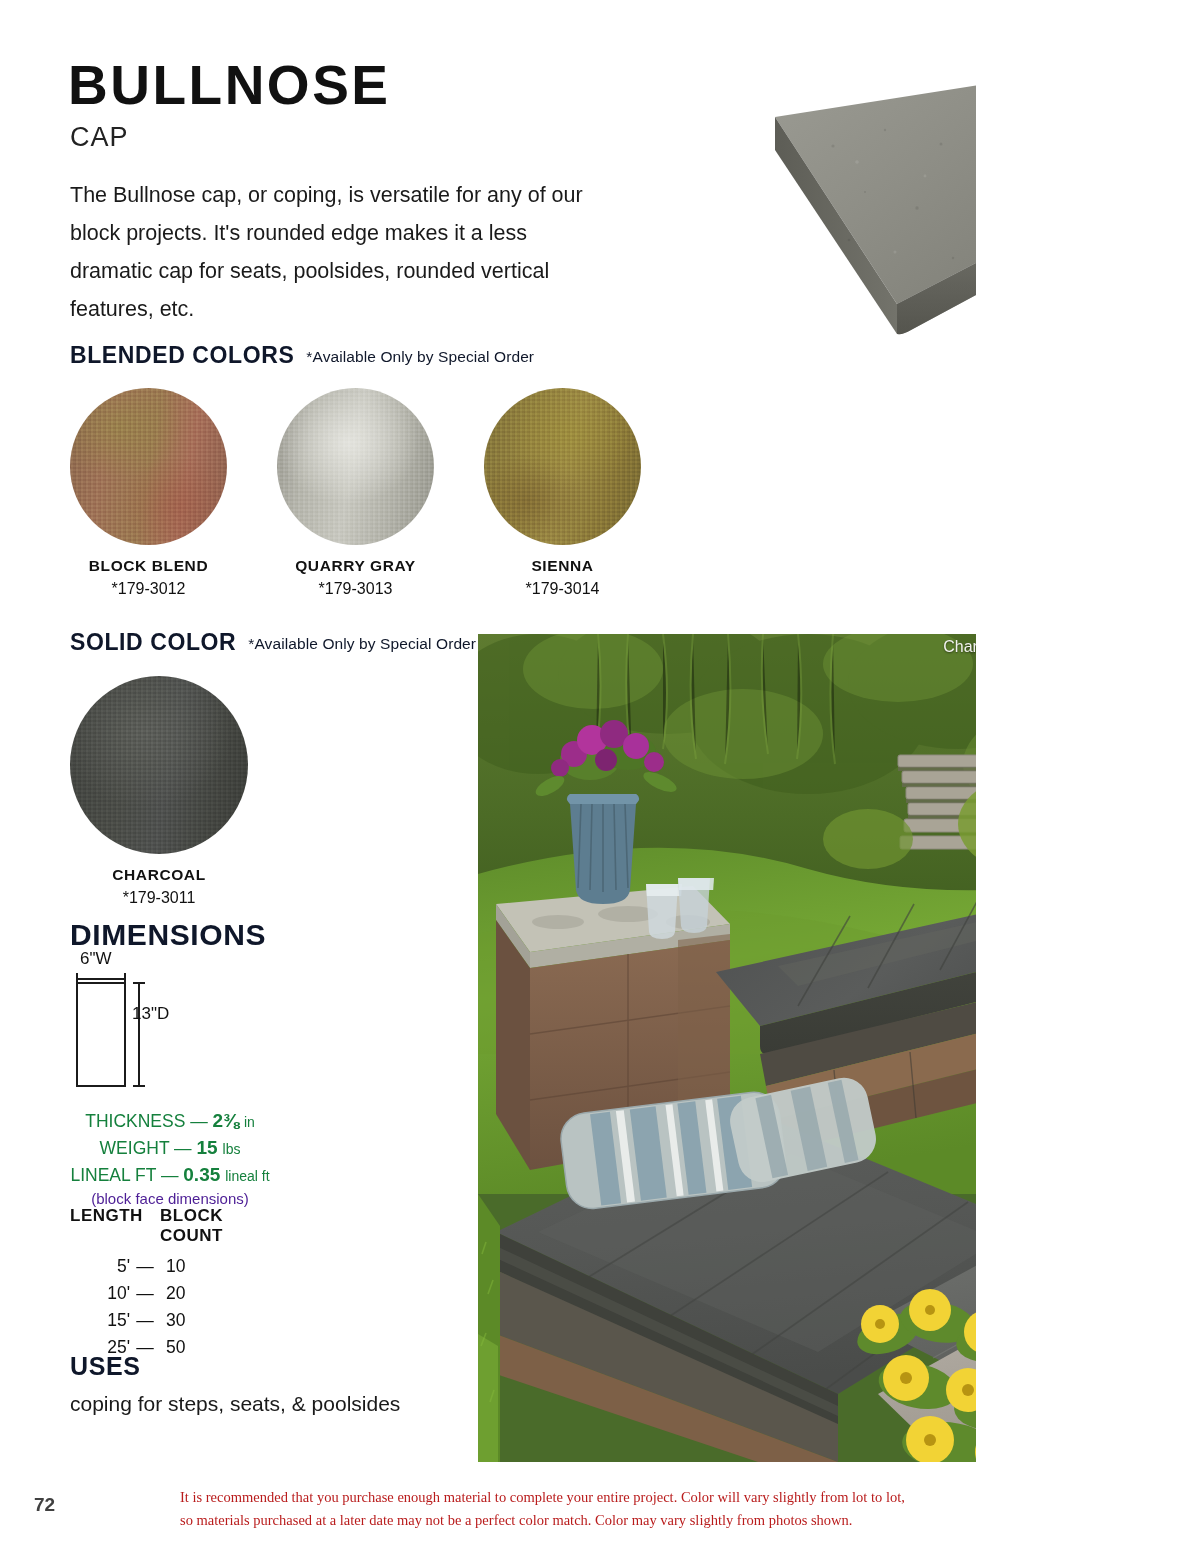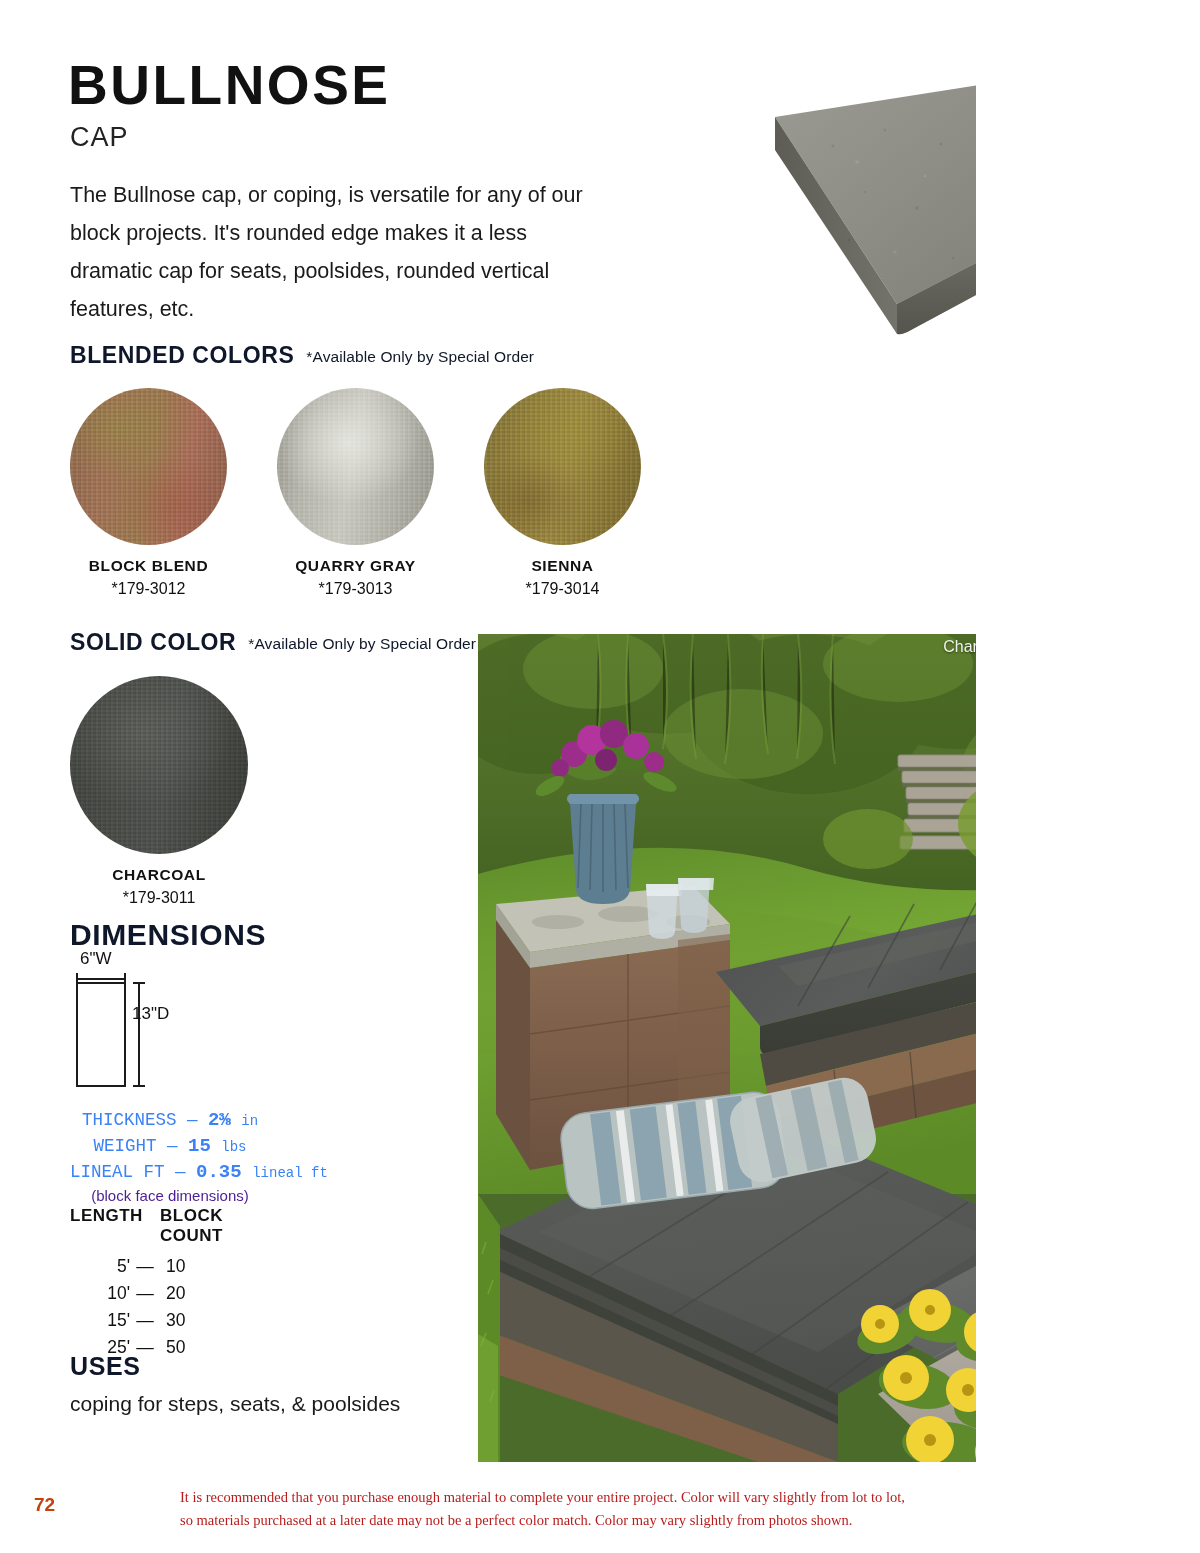--- a/index.html
+++ b/index.html
@@ -210,23 +210,22 @@
   .specs {
     position: absolute;
     left: 70px;
     top: 1108px;
     width: 200px;
     text-align: center;
   }
   .spec-line {
     font-size: 17.5px;
     line-height: 25px;
-    color: #3b82f6;
+    color: #15803d;
     white-space: nowrap;
-    font-family: Liberation Mono, monospace;
   }
   .spec-line .val { font-weight: 700; font-size: 19px; }
   .spec-line .unit { font-size: 14px; }
   .spec-note {
     font-size: 15px;
     line-height: 20px;
     color: #4c1d95;
   }
 
   
@@ -281,21 +280,21 @@
     text-shadow: 0 1px 2px rgba(0,0,0,0.5);
   }
 
   
   .page-num {
     position: absolute;
     left: 34px;
     top: 1494px;
     font-size: 19px;
     font-weight: 700;
-    color: #c2410c;
+    color: #404040;
   }
   .footer {
     position: absolute;
     left: 180px;
     top: 1486px;
     width: 860px;
     font-size: 14.5px;
     line-height: 23px;
     color: #b91c1c;
     font-family: Liberation Serif, serif;

